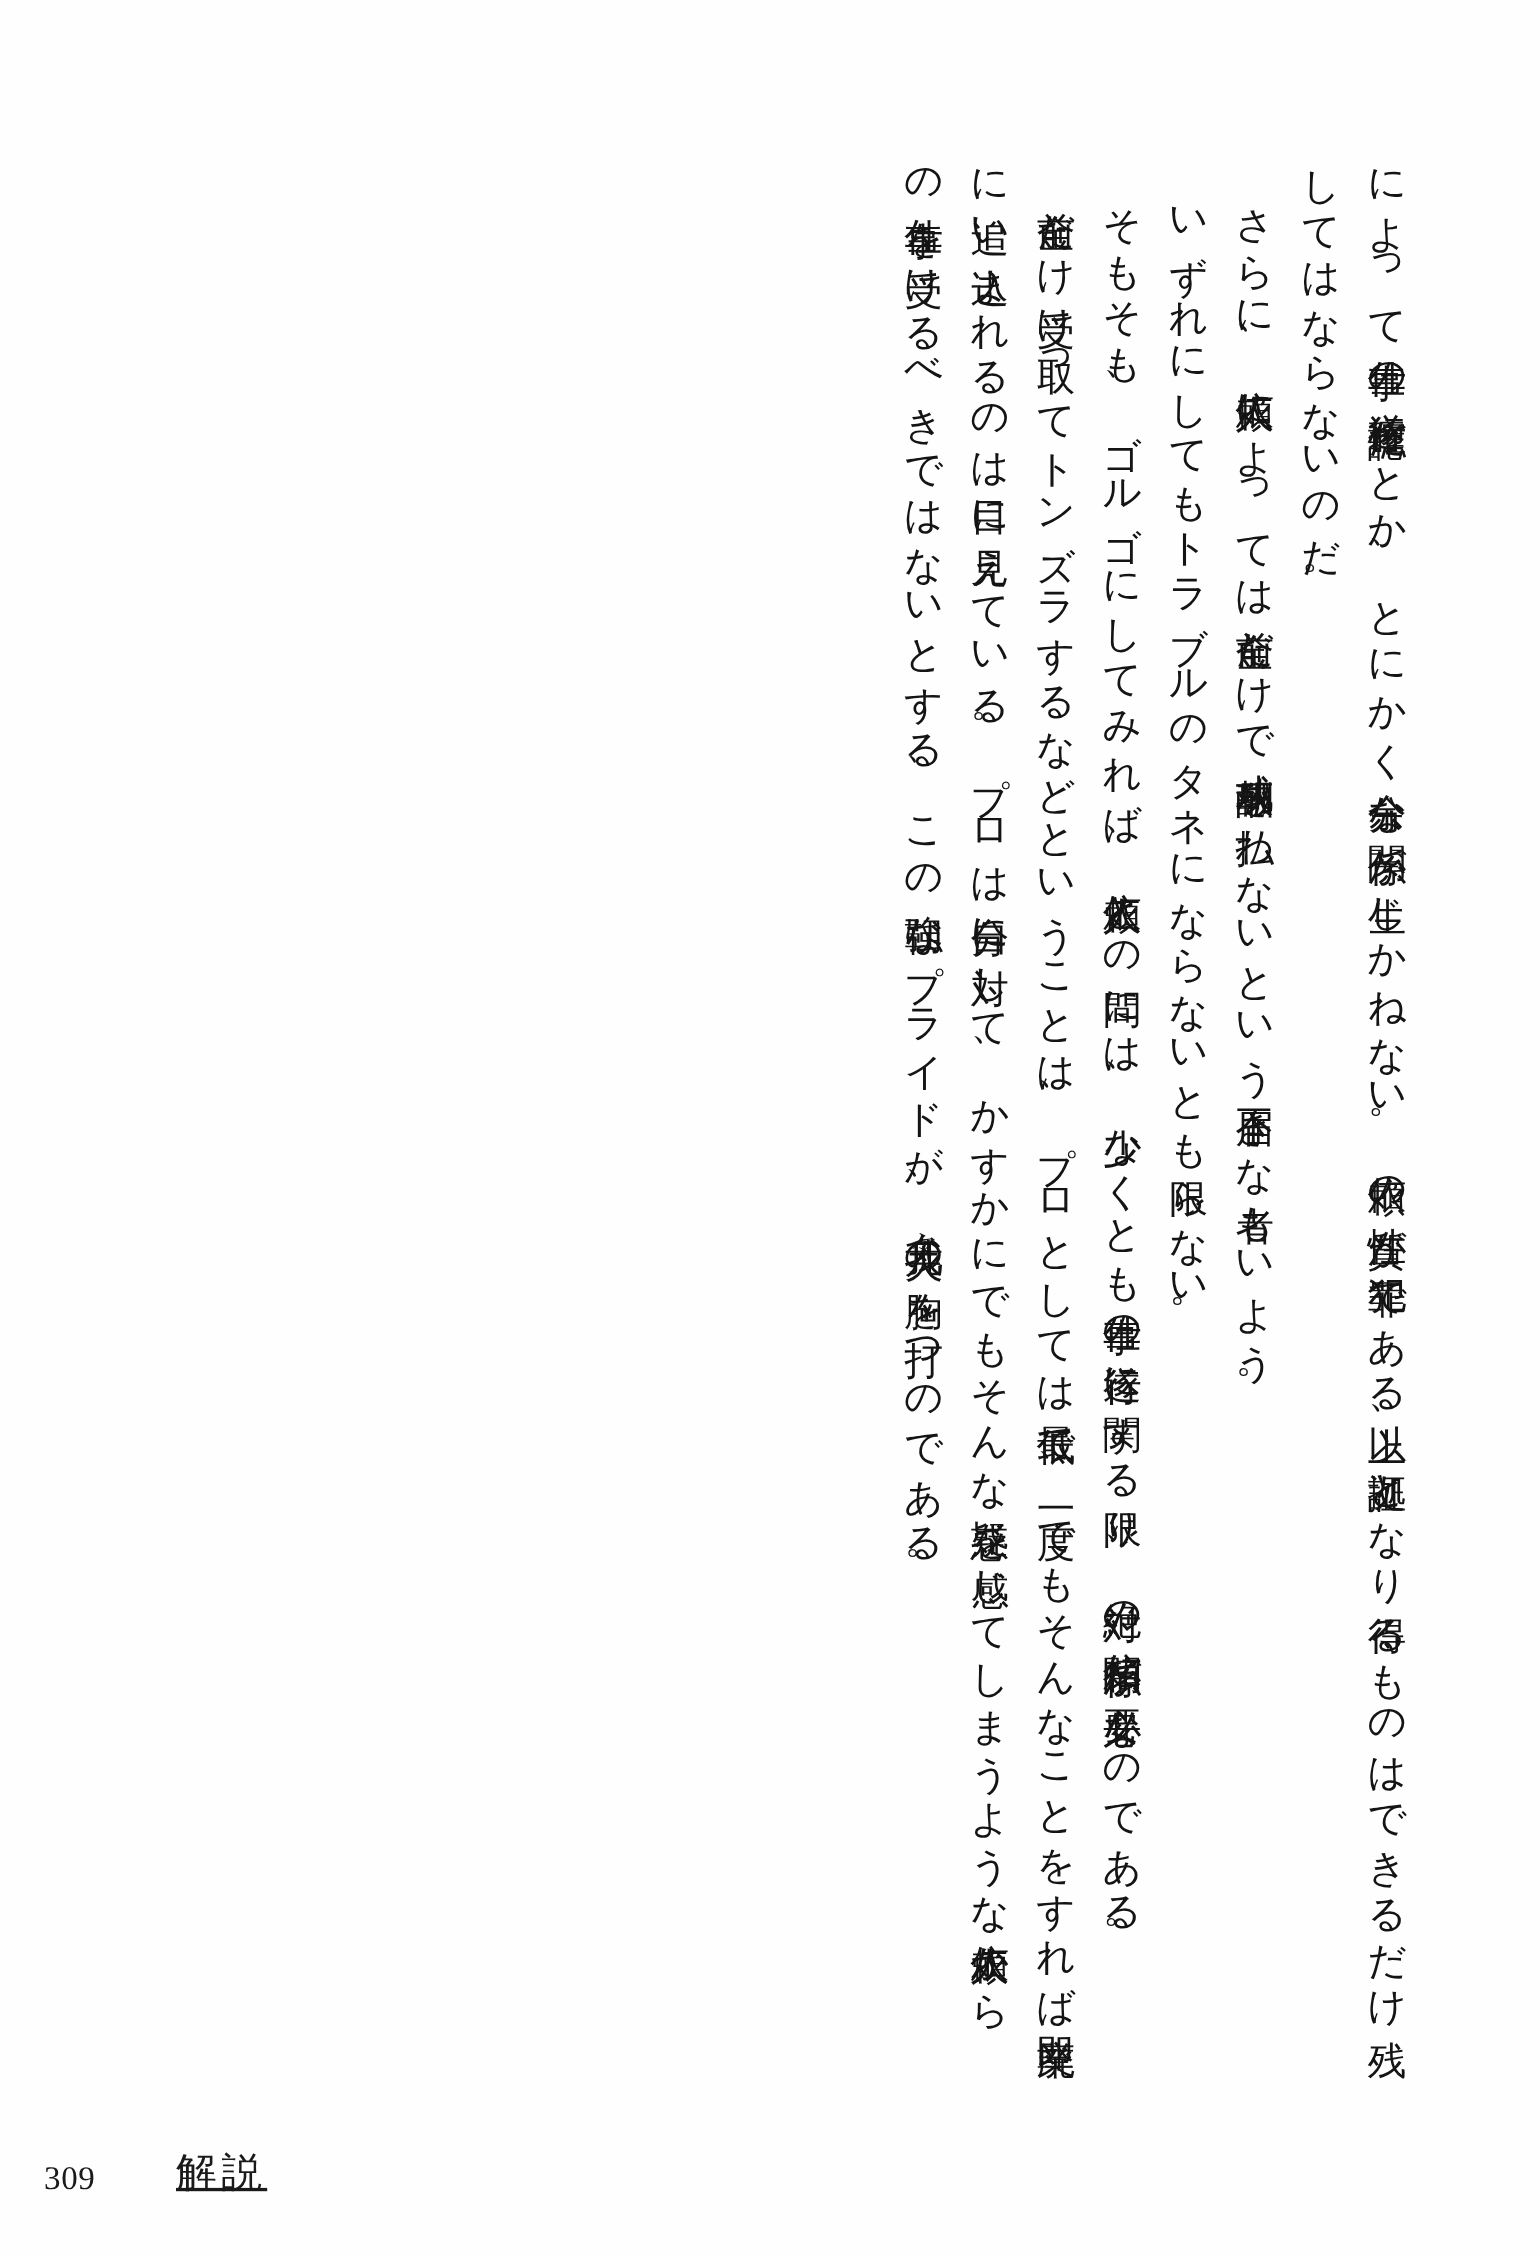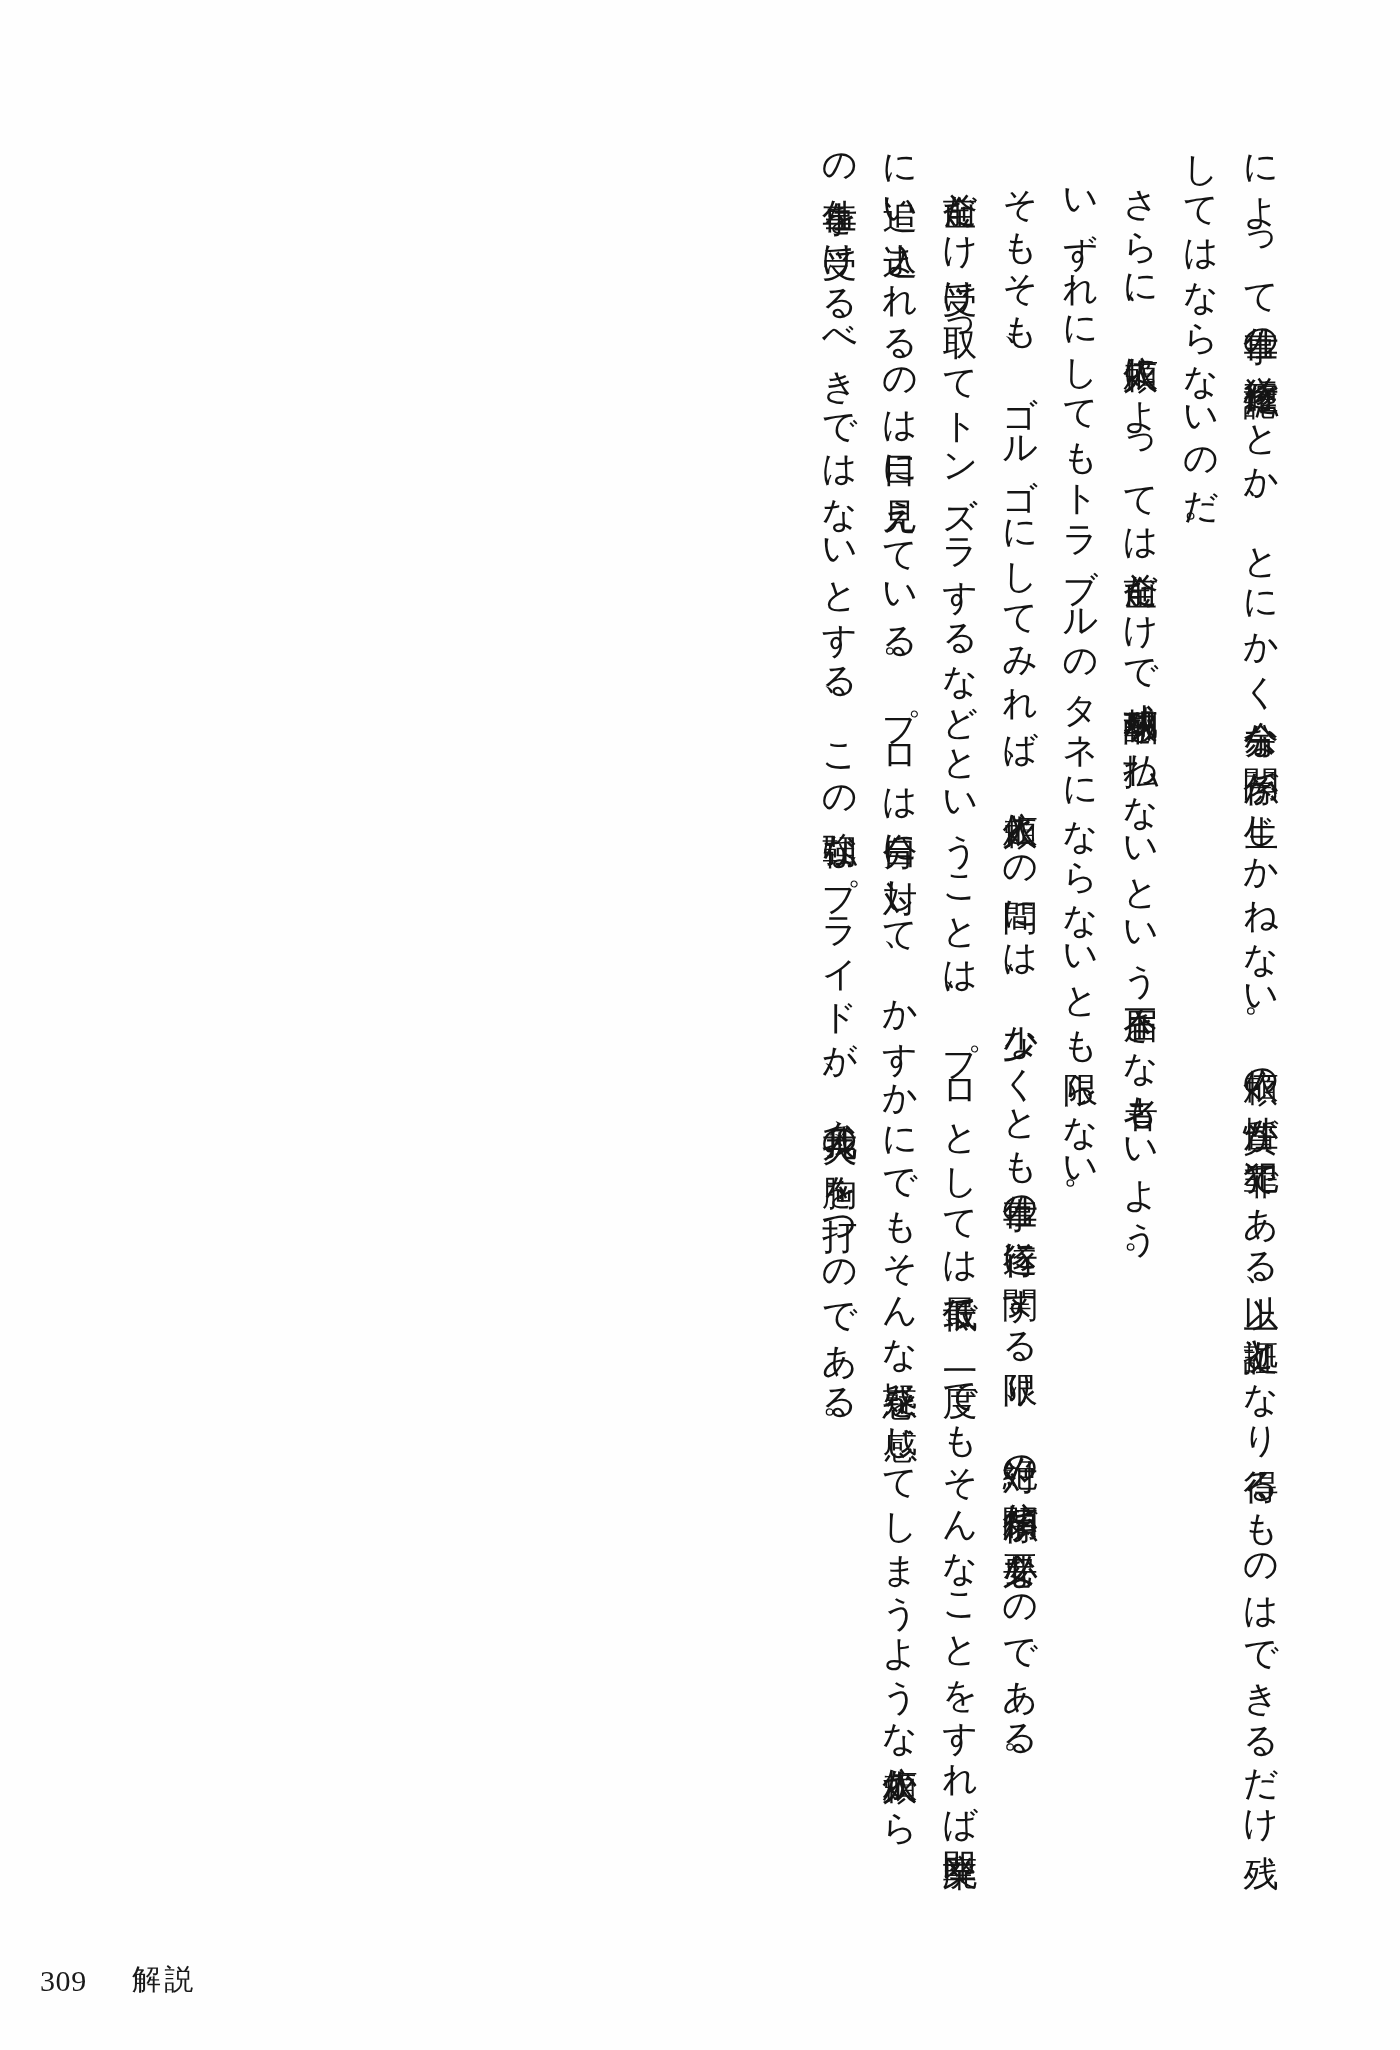--- a/index.html
+++ b/index.html
@@ -62,25 +62,26 @@
   .folio {
     position: absolute;
     left: 40px;
     bottom: 0;
     font-size: 30px;
     letter-spacing: 0.02em;
     color: #1a1a1a;
   }
   .running-head {
     position: absolute;
-    left: 132px;
+    left: 160px;
     bottom: -2px;
-    font-size: 29px;
+    font-size: 37px;
     letter-spacing: 0.12em;
     color: #1a1a1a;
+    text-decoration: underline;
   }
 </style>
 </head>
 <body>
 
 <div class="page">
 
   <div class="vtext">
     <p class="noindent">によって仕事の遂行確認だとか、とにかく余分な関係が生じかねない。依頼の性質が犯罪である以上、証拠となり得るものはできるだけ残してはならないのだ。</p>
     <p>さらに、依頼人によっては前金だけで成功報酬を払わないという不届きな者もいよう。</p>

